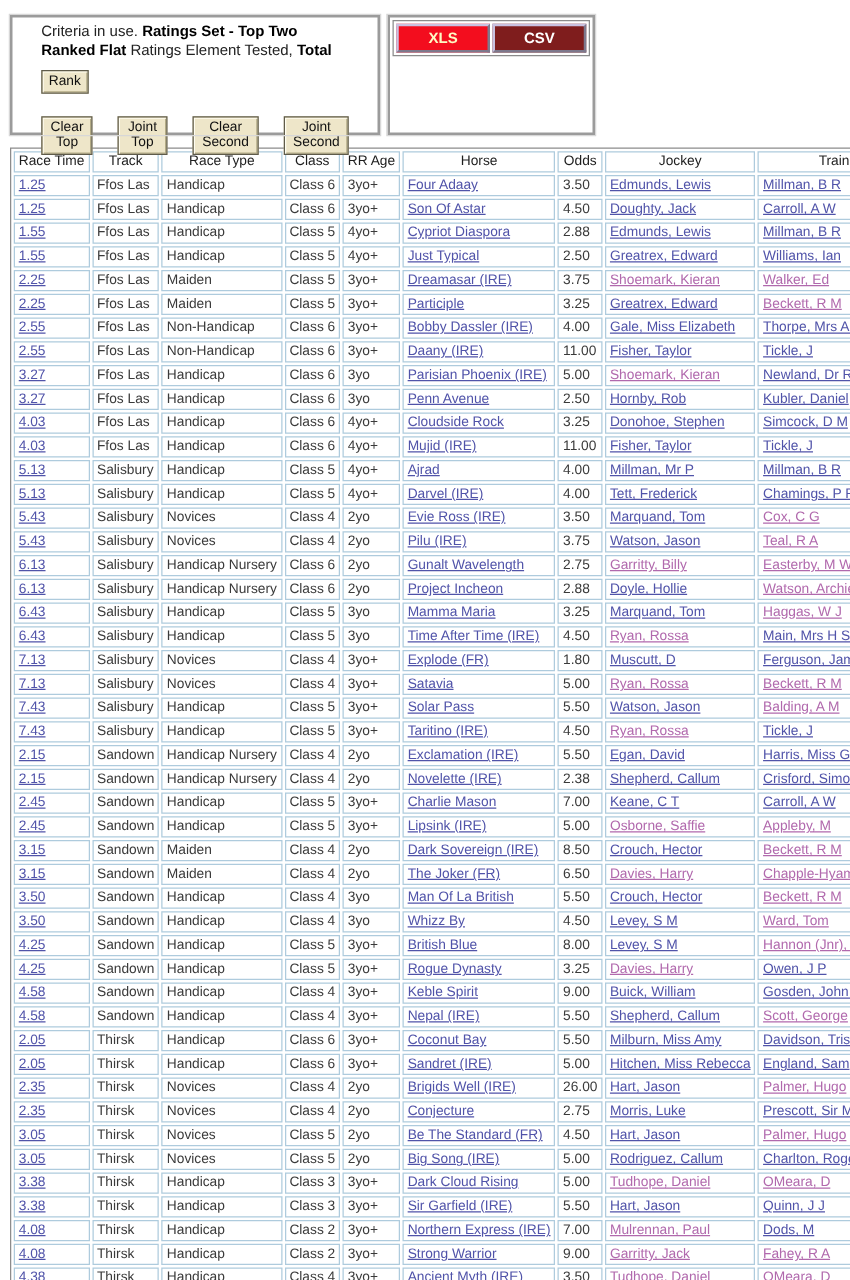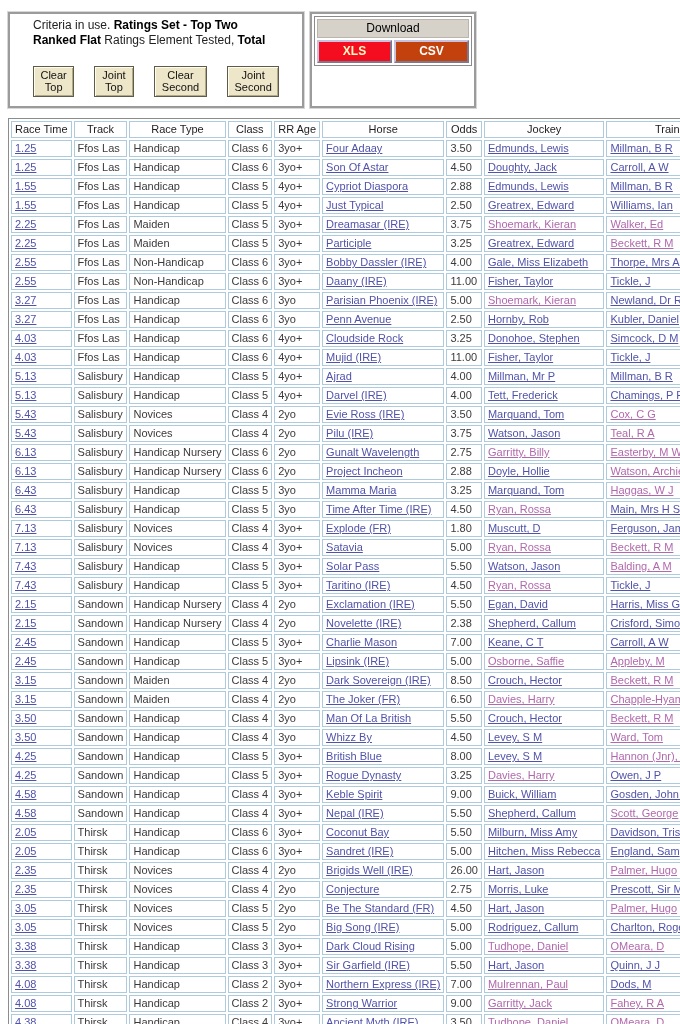--- a/index.html
+++ b/index.html
@@ -42,21 +42,21 @@
   .download-title {
     background: #d6d2ca; color: #000; text-align: center;
     font-size: 12px; padding: 1px 0 2px 0;
     border: 1px solid #b9b5ad;
   }
   .dl-btn {
     width: 50%; text-align: center; font-weight: bold; font-size: 12px;
     padding: 2px 0 3px 0; border: 2px outset #c9c1e0; cursor: pointer;
   }
   .dl-xls { background: #f30d1e; color: #fef9c3; }
-  .dl-csv { background: #c2410c; color: #fff; }
+  .dl-csv { background: #7f1d1d; color: #fff; }
   
   .race-table-wrap { padding: 10px 0 2px 8px; }
   table.race {
     border-collapse: separate; border-spacing: 2px;
     border: 1px solid #8c8c8c;
     background: #fff;
     table-layout: fixed;
   }
   table.race th, table.race td {
     border: 1px solid #aecbdd;
@@ -73,34 +73,34 @@
   a.lnk { text-decoration: underline; cursor: pointer; }
   a.lnk.u { color: #5053a9; }
   a.lnk.v { color: #b169ad; }
 </style>
 </head>
 <body>
 
 <div class="top-area">
   <div class="criteria-box">
     <div class="criteria-text"><span>Criteria in use. </span><b>Ratings Set - Top Two Ranked Flat</b> <span>Ratings Element Tested, </span><b>Total</b></div>
+    <div class="rank-row">
+      <button class="btn">Rank</button>
+    </div>
     <div class="btn-row">
       <button class="btn">Clear Top</button>
       <button class="btn">Joint Top</button>
       <button class="btn">Clear Second</button>
       <button class="btn">Joint Second</button>
     </div>
   </div>
 
   <div class="download-box">
     <table class="download-table">
       <tbody>
-        <tr>
-          <td colspan="2" class="download-title">Download</td>
-        </tr>
         <tr>
           <td class="dl-btn dl-xls">XLS</td>
           <td class="dl-btn dl-csv">CSV</td>
         </tr>
       </tbody>
     </table>
   </div>
 </div>
 
 <div class="race-table-wrap">

